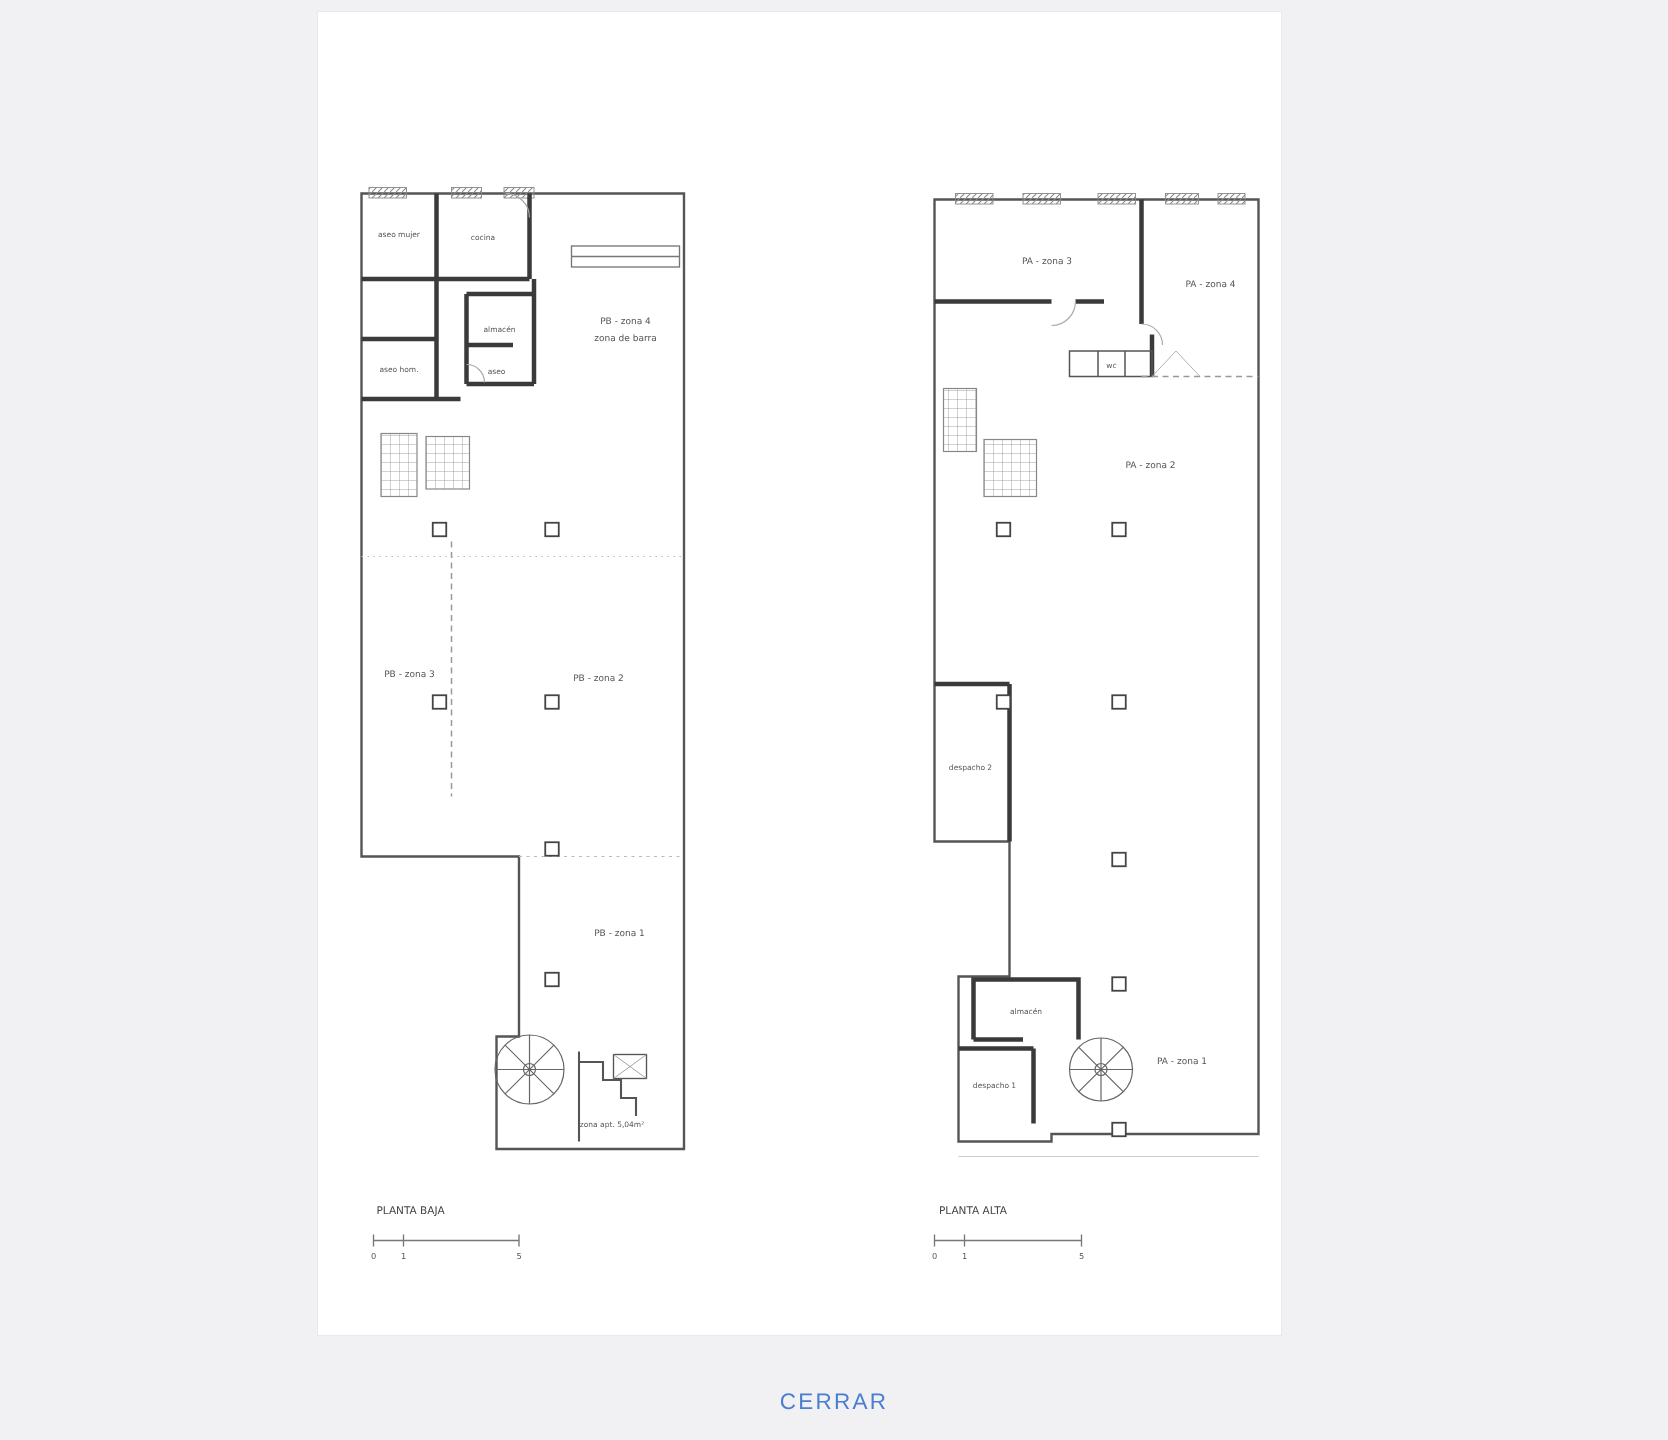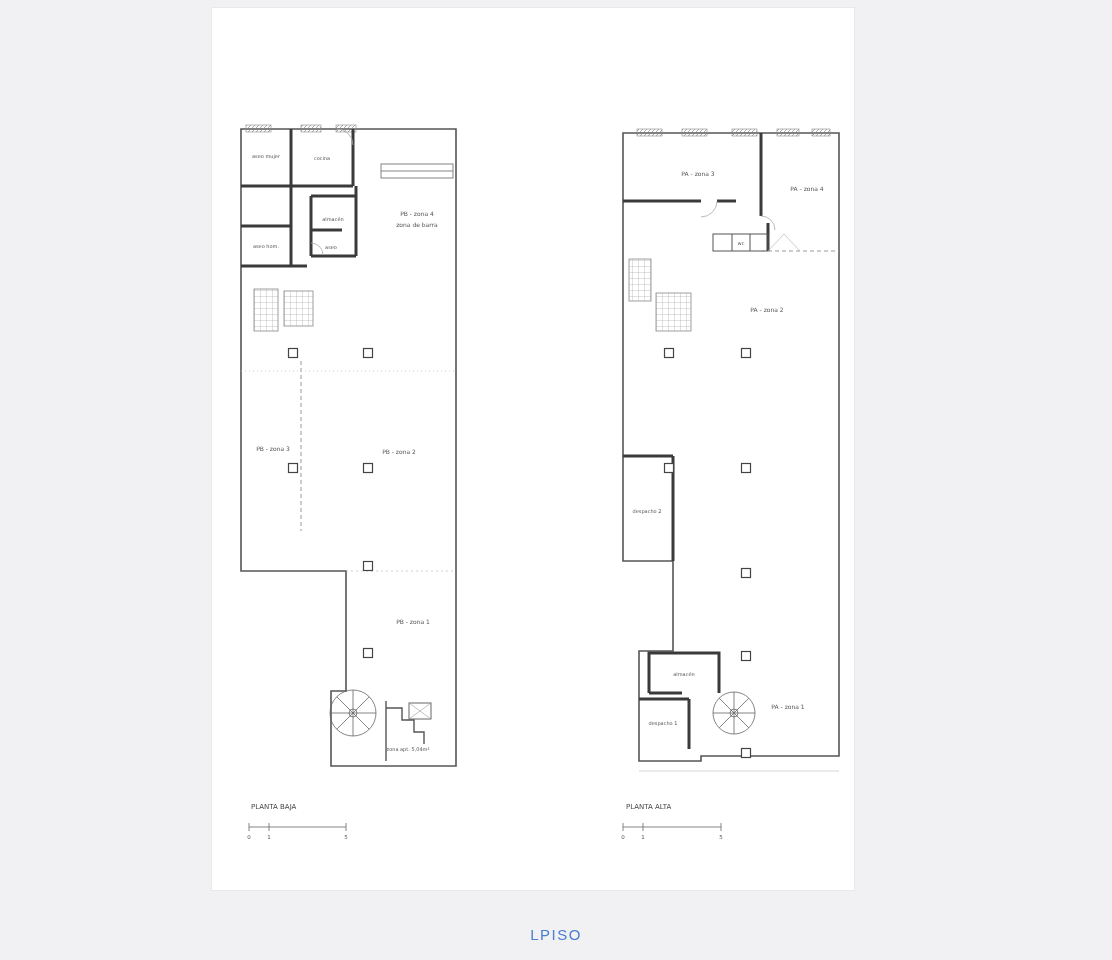--- a/index.html
+++ b/index.html
@@ -217,14 +217,14 @@
       </g>
       <text class="tick-label" x="411" y="831" text-anchor="middle">0</text>
       <text class="tick-label" x="431" y="831" text-anchor="middle">1</text>
       <text class="tick-label" x="509" y="831" text-anchor="middle">5</text>
     </g>
   </svg>
 
 </div>
 
 <div class="footer">
-  <a class="close-link" href="#">LPISO</a>
+  <a class="close-link" href="#">CERRAR</a>
 </div>
 
 </body></html>

